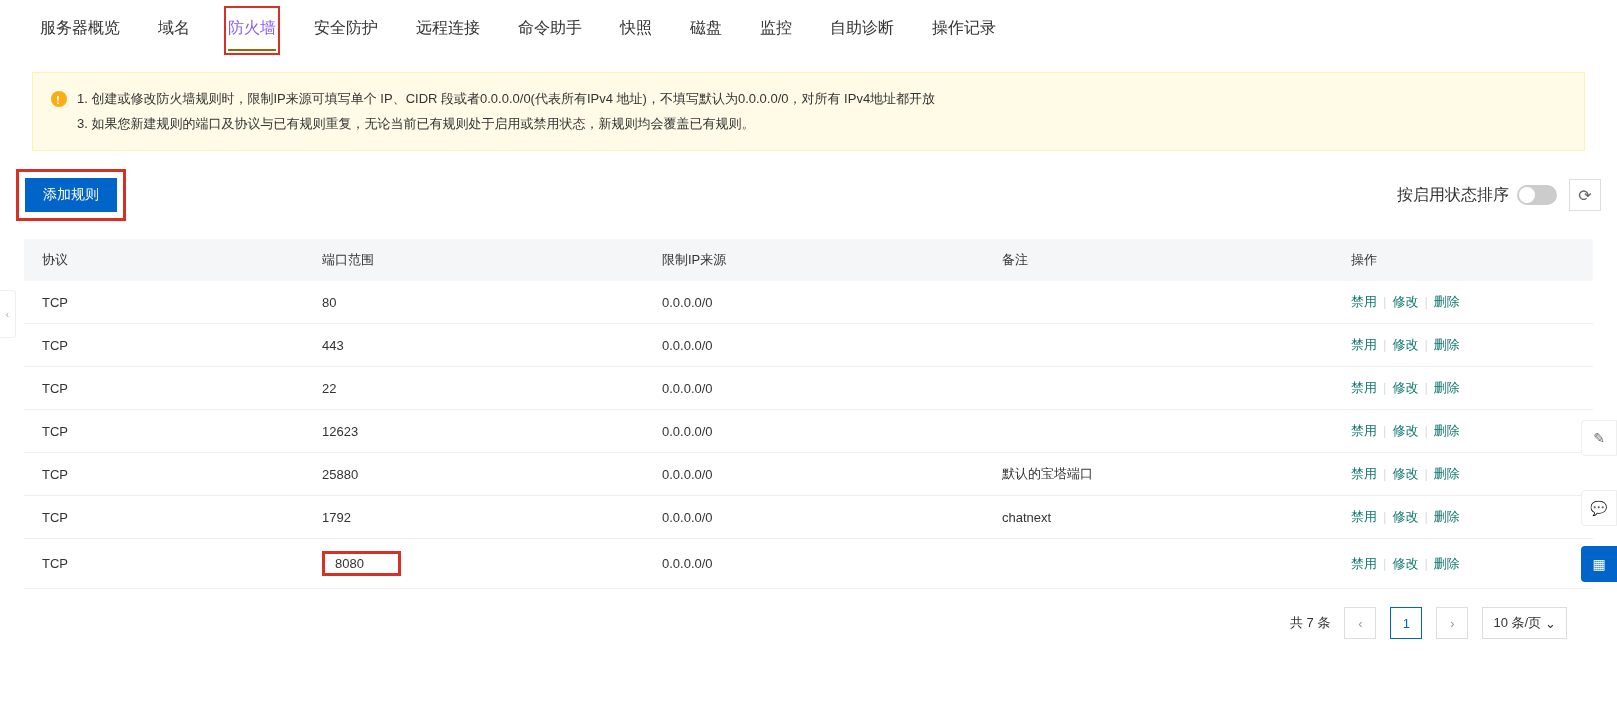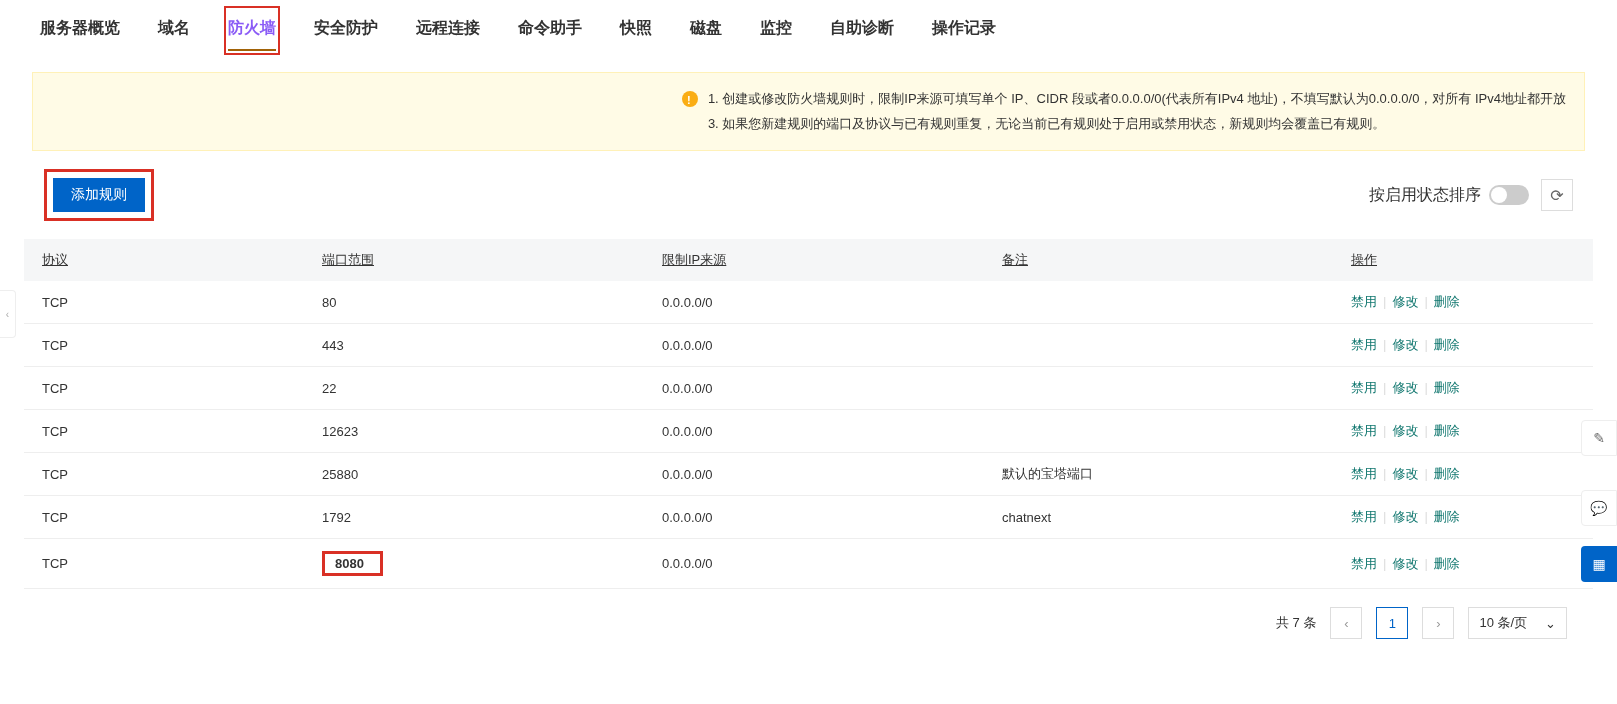--- a/index.html
+++ b/index.html
@@ -1,57 +1,57 @@
 <!DOCTYPE html>
 <html><head>
 <meta charset="utf-8">
 <style>
   * { box-sizing: border-box; margin: 0; padding: 0; font-family: -apple-system, "PingFang SC", "Microsoft YaHei", sans-serif; }
   body { background: #fff; width: 1617px; color: #333; font-size: 14px; position: relative; }
 
   
-  .tabs { display: flex; gap: 38px; padding: 10px 40px 0 40px; border-bottom: 1px solid transparent; font-weight: bold; }
+  .tabs { display: flex; gap: 38px; padding: 10px 40px 0 40px; border-bottom: 1px solid transparent; }
   .tab { padding: 8px 0 10px 0; font-size: 16px; color: #333; cursor: pointer; border-bottom: 2px solid transparent; }
   .tab.active { color: #8b5cf6; border-bottom: 2px solid #a16207; }
   .tab.active.boxed { outline: 2px solid #d93025; outline-offset: 2px; }
 
   
-  .notice { margin: 20px 32px 0 32px; padding: 14px 18px; background: #fffbe6; border: 1px solid #fff1b8; display: flex; gap: 10px; line-height: 1.9; justify-content: flex-end; }
+  .notice { margin: 20px 32px 0 32px; padding: 14px 18px; background: #fffbe6; border: 1px solid #fff1b8; display: flex; gap: 10px; line-height: 1.9; }
   .notice-icon { width: 16px; height: 16px; background: #faad14; border-radius: 50%; margin-top: 4px; flex-shrink: 0; position: relative; }
   .notice-icon::after { content: "!"; position: absolute; color: #fff; font-size: 11px; left: 5px; top: -1px; font-weight: bold; }
   .notice-list div { font-size: 13px; color: #333; }
 
   
-  .toolbar { display: flex; align-items: center; padding: 18px 44px; }
+  .toolbar { display: flex; align-items: center; padding: 18px 16px; }
   .add-wrap { border: 3px solid #d93025; padding: 6px; display: inline-block; }
   .btn-primary { background: #0064c8; color: #fff; border: none; padding: 8px 18px; font-size: 14px; cursor: pointer; }
   .spacer { flex: 1; }
   .sort-label { font-size: 16px; color: #333; margin-right: 8px; }
   .switch { width: 40px; height: 20px; background: #ccc; border-radius: 10px; position: relative; cursor: pointer; margin-right: 12px; }
   .switch::after { content: ""; width: 16px; height: 16px; background: #fff; border-radius: 50%; position: absolute; left: 2px; top: 2px; }
   .refresh { width: 32px; height: 32px; border: 1px solid #ddd; display: flex; align-items: center; justify-content: center; cursor: pointer; color: #666; font-size: 16px; }
 
   
   .table { width: calc(100% - 48px); margin-left: 24px; border-collapse: collapse; }
-  .table th { text-align: left; padding: 12px 18px; background: #f5f6f7; font-weight: 400; color: #333; font-size: 13px; text-decoration: underline; }
+  .table th { text-align: left; padding: 12px 18px; background: #f5f6f7; font-weight: 400; color: #333; font-size: 13px; }
   .table td { padding: 12px 18px; border-bottom: 1px solid #eee; font-size: 13px; color: #333; }
   .col-proto { width: 280px; }
   .col-port { width: 340px; }
   .col-ip { width: 340px; }
   .col-remark { width: auto; }
   .col-ops { width: 260px; }
   .ops a { color: #0f766e; text-decoration: none; cursor: pointer; }
   .ops .sep { color: #ddd; margin: 0 6px; }
-  .port-highlight { border: 3px solid #d93025; padding: 2px 16px 2px 10px; display: inline-block; font-weight: bold; }
+  .port-highlight { border: 3px solid #d93025; padding: 2px 34px 2px 10px; display: inline-block; }
 
   
   .pagination { display: flex; align-items: center; justify-content: flex-end; gap: 14px; padding: 18px 50px; font-size: 13px; color: #333; }
   .pager-btn { width: 32px; height: 32px; border: 1px solid #ddd; display: flex; align-items: center; justify-content: center; cursor: pointer; color: #999; }
   .pager-btn.active { border-color: #0064c8; color: #0064c8; }
-  .page-size { border: 1px solid #ddd; padding: 6px 10px; display: flex; align-items: center; gap: 18px; cursor: pointer; }
+  .page-size { border: 1px solid #ddd; padding: 6px 10px; display: flex; align-items: center; gap: 4px; cursor: pointer; }
 
   
   .side-tab { position: absolute; left: 0; width: 16px; height: 48px; background: #fff; border: 1px solid #eee; border-left: none; border-radius: 0 4px 4px 0; display: flex; align-items: center; justify-content: center; color: #aaa; font-size: 10px; }
   .side-tab.t1 { top: 290px; }
   .right-float { position: absolute; right: 0; width: 36px; height: 36px; display: flex; align-items: center; justify-content: center; border-radius: 4px 0 0 4px; }
   .rf1 { top: 420px; background: #fff; border: 1px solid #eee; color: #666; }
   .rf2 { top: 490px; background: #fff; border: 1px solid #eee; color: #666; }
   .rf3 { top: 546px; background: #0064c8; color: #fff; }
 </style>
 </head>

